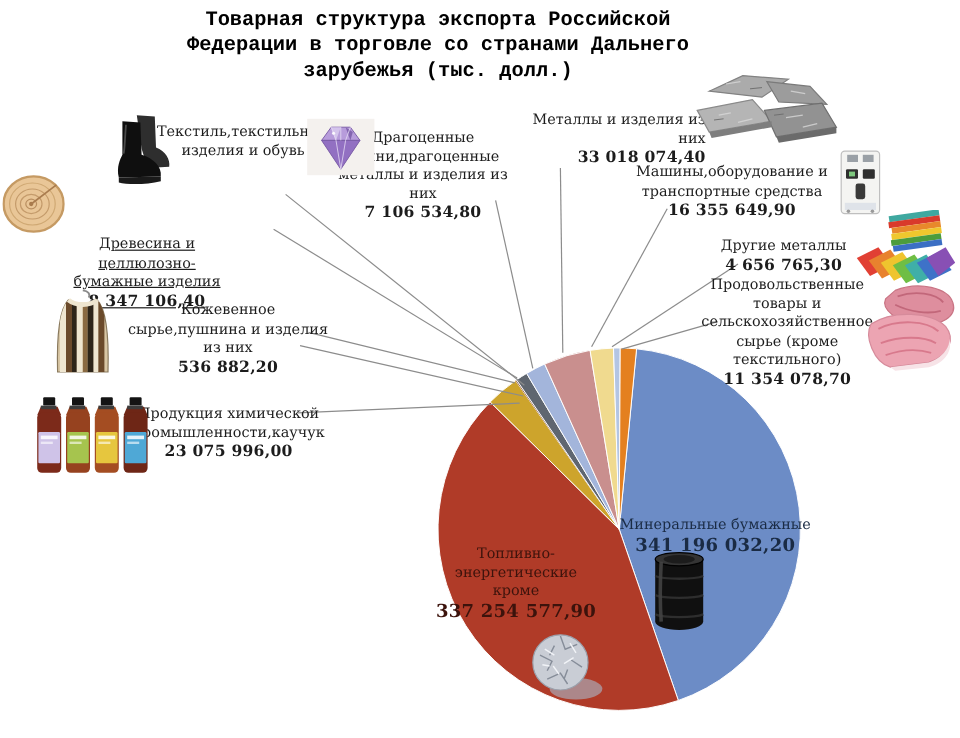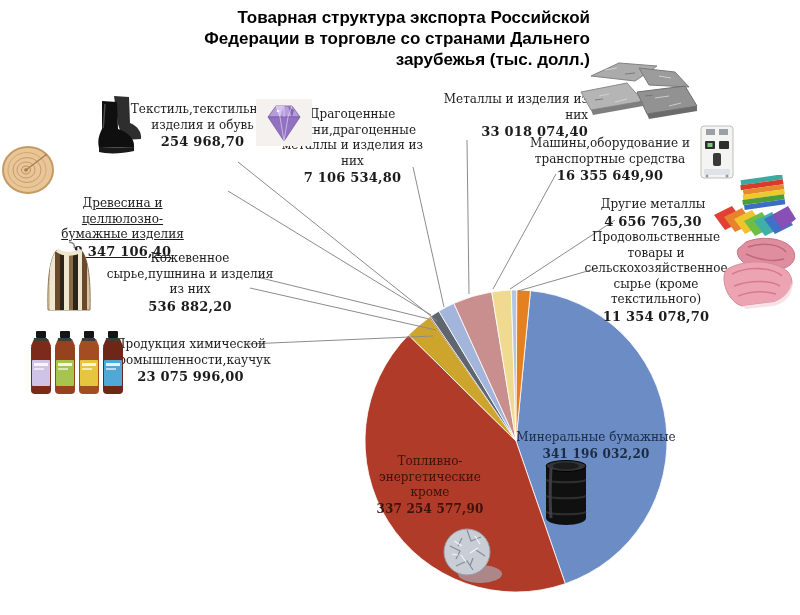--- a/index.html
+++ b/index.html
@@ -1,24 +1,24 @@
 <!DOCTYPE html>
 <html><head>
 <meta charset="utf-8">
 <style>
   html,body{margin:0;padding:0;background:#fff;}
   .stage{position:relative;width:800px;height:615px;background:#ffffff;overflow:hidden;
          font-family:"DejaVu Serif","Liberation Serif",serif;}
-  .title{position:absolute;left:140px;top:7px;width:450px;text-align:right;
-         font-family:Liberation Sans, sans-serif;font-weight:bold;font-size:17px;
+  .title{position:absolute;left:140px;top:7px;width:450px;text-align:center;
+         font-family:Liberation Mono, monospace;font-weight:bold;font-size:17px;
          line-height:21px;color:#000;white-space:pre-line;}
   #pie-svg{position:absolute;left:0;top:0;}
   .co{position:absolute;text-align:center;font-size:12px;line-height:15.5px;color:#1c1c1c;white-space:pre-line;}
   .co .num{font-weight:bold;font-size:13px;letter-spacing:.2px;margin-top:1px;}
-  .inner .num{font-size:12px;text-align:center;}
+  .inner .num{font-size:15px;text-align:center;}
   .ico{position:absolute;}
 </style>
 </head>
 <body>
 
 <div class="stage">
 
   <div class="title">Товарная структура экспорта Российской
 Федерации в торговле со странами Дальнего
 зарубежья (тыс. долл.)</div>
@@ -64,21 +64,21 @@
       <line x1="615" y1="220" x2="510" y2="289" stroke="#8C8C8C" stroke-width="1"></line>
       <line x1="598" y1="268" x2="518" y2="291" stroke="#8C8C8C" stroke-width="1"></line>
       <line x1="228" y1="191" x2="431" y2="315" stroke="#8C8C8C" stroke-width="1"></line>
       <line x1="257" y1="277" x2="429" y2="319" stroke="#8C8C8C" stroke-width="1"></line>
       <line x1="250" y1="288" x2="436" y2="330" stroke="#8C8C8C" stroke-width="1"></line>
       <line x1="248" y1="344" x2="433" y2="336" stroke="#8C8C8C" stroke-width="1"></line>
     </svg>
 
   <div id="labels-layer">
       <div class="co" style="left: 120px; top: 102px; width: 165px;"><div>Текстиль,текстильные
-изделия и обувь</div><div class="num">254 968,70</div></div>
+изделия и обувь</div></div>
       <div class="co" style="left: 270px; top: 107px; width: 165px;"><div>Драгоценные
 камни,драгоценные
 металлы и изделия из них</div><div class="num">7 106 534,80</div></div>
       <div class="co" style="left: 428px; top: 92px; width: 160px; text-align: right;"><div>Металлы и изделия из
 них</div><div class="num">33 018 074,40</div></div>
       <div class="co" style="left: 525px; top: 136px; width: 170px;"><div>Машины,оборудование и
 транспортные средства</div><div class="num">16 355 649,90</div></div>
       <div class="co" style="left: 578px; top: 197px; width: 150px;"><div>Другие металлы</div><div class="num">4 656 765,30</div></div>
       <div class="co" style="left: 578px; top: 230px; width: 156px;"><div>Продовольственные
 товары и

